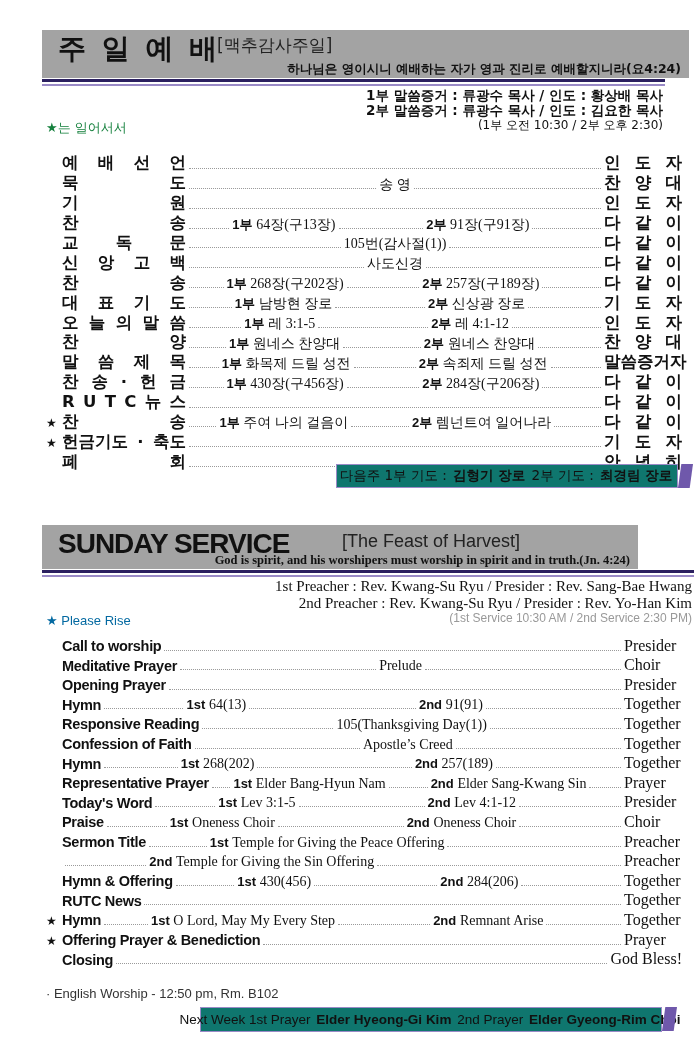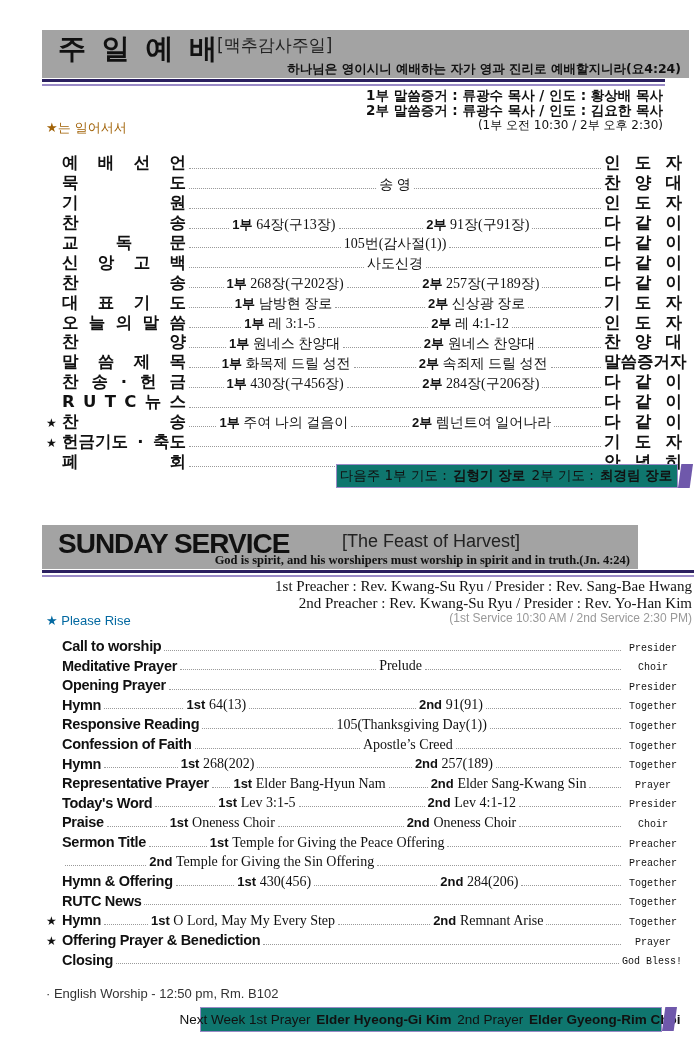--- a/index.html
+++ b/index.html
@@ -27,21 +27,21 @@
   #en-rule{left:42px;top:570px;width:652px;}
   
   .info{position:absolute;text-align:right;white-space:nowrap;}
   #kr-info{top:88px;right:37px;}
   #kr-info .info-line{font-weight:bold;font-size:13.5px;line-height:15px;}
   #kr-info .time-line{font-size:12px;line-height:15px;color:#111;}
   #en-info{top:578px;right:8px;}
   #en-info .info-line{font-family:"Liberation Serif",serif;font-size:15px;line-height:16.5px;}
   #en-info .time-line{font-size:12px;line-height:15px;color:#999;font-family:"Liberation Sans",sans-serif;}
   
-  .rise{position:absolute;left:46px;font-size:13px;color:#a16207;}
+  .rise{position:absolute;left:46px;font-size:13px;color:#15803d;}
   #kr-rise{top:119px;}
   #en-rise{top:613px;color:#0369a1;font-family:"Liberation Sans",sans-serif;}
   
   .rows{position:absolute;}
   #kr-rows{left:46px;top:141px;width:636px;margin-top:13px;}
   #en-rows{left:46px;top:636px;width:636px;}
   .row{display:flex;align-items:flex-end;}
   #kr-rows .row{height:19.9px;}
   #en-rows .row{height:19.6px;}
   .star{width:16px;font-size:12px;line-height:1;margin-bottom:3px;}
@@ -53,21 +53,21 @@
   .gfull,.g1{flex:1;}
   .gs{flex:1;}
   .gm{flex:2.1;}
   .ge{flex:1.7;}
   .gl{flex:3;}
   .cell{white-space:nowrap;line-height:1;margin-bottom:2px;}
   .tag{font-weight:bold;font-size:13px;font-family:"Liberation Sans",sans-serif;}
   .ctext{font-size:14px;font-family:"Liberation Serif",serif;}
   .rgt{white-space:nowrap;line-height:1;margin-bottom:2px;}
   .kr-rgt{width:78px;font-weight:bold;font-size:16.5px;text-align:justify;text-align-last:justify;}
-  .en-rgt{min-width:58px;text-align:center;font-size:10px;font-family:Liberation Mono, monospace;}
+  .en-rgt{min-width:58px;text-align:left;font-size:16px;font-family:Liberation Serif, serif;}
   
   .callout{position:absolute;background:#0f766e;border:1px solid #9a8ac7;
     display:flex;align-items:center;justify-content:center;font-size:13.5px;white-space:nowrap;}
   .callout b{margin:0 2px;}
   #kr-callout{left:336px;top:464px;width:340px;height:22px;}
   #en-callout{left:200px;top:1007px;width:460px;height:23px;font-family:"Liberation Sans",sans-serif;}
   .flag{position:absolute;right:-16px;top:-1px;width:15px;height:24px;background:#6f58ab;
     clip-path:polygon(22% 0,100% 0,78% 100%,0 100%);}
   
   #en-foot{position:absolute;left:46px;top:986px;font-size:13px;color:#333;font-family:"Liberation Sans",sans-serif;}

